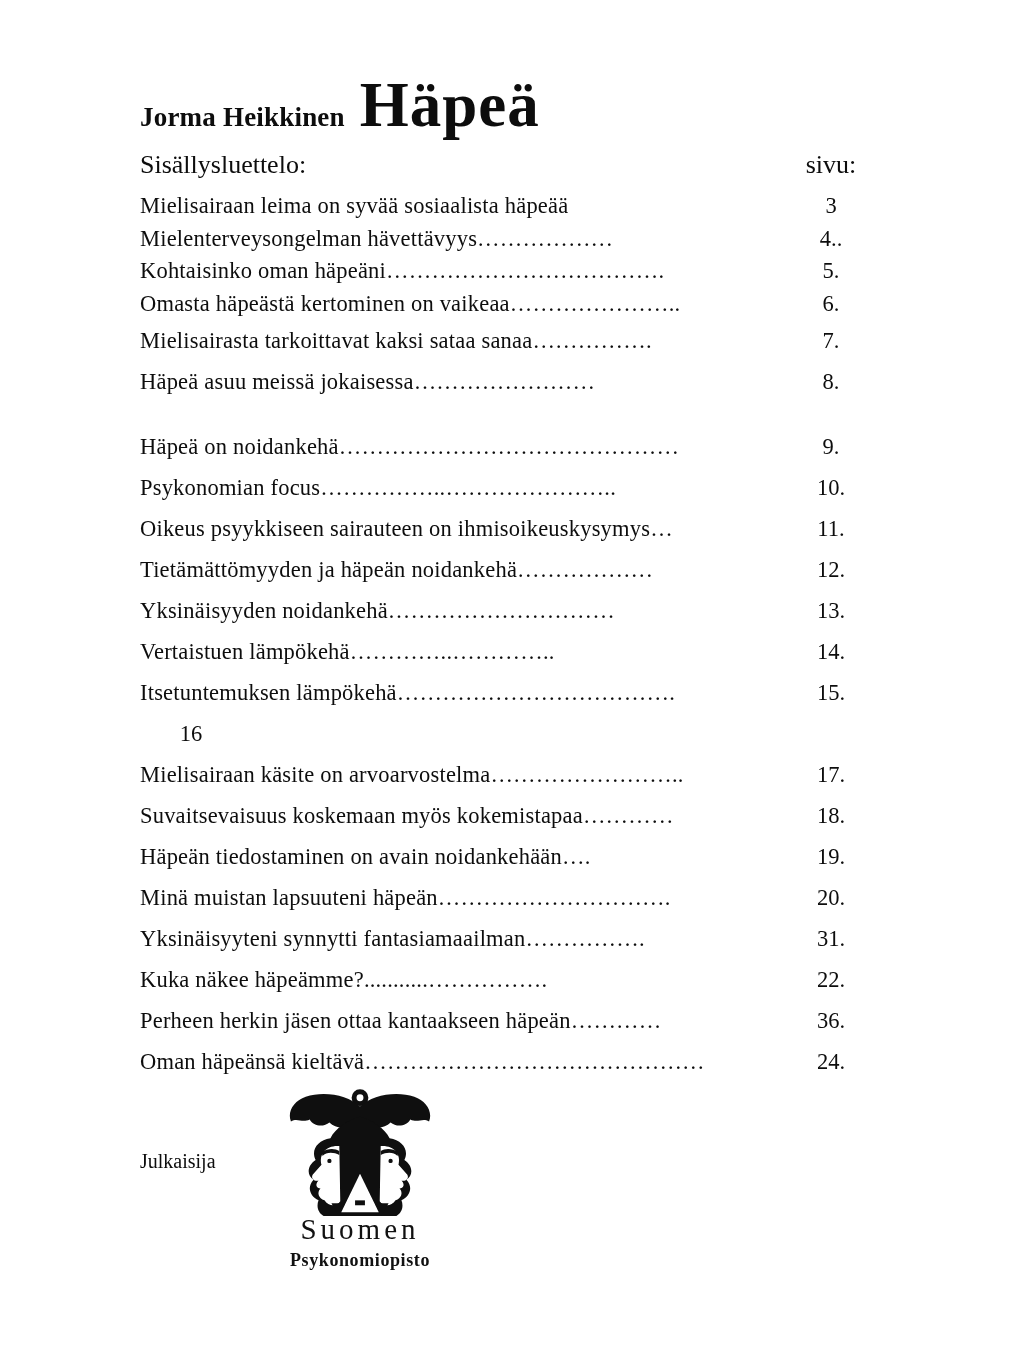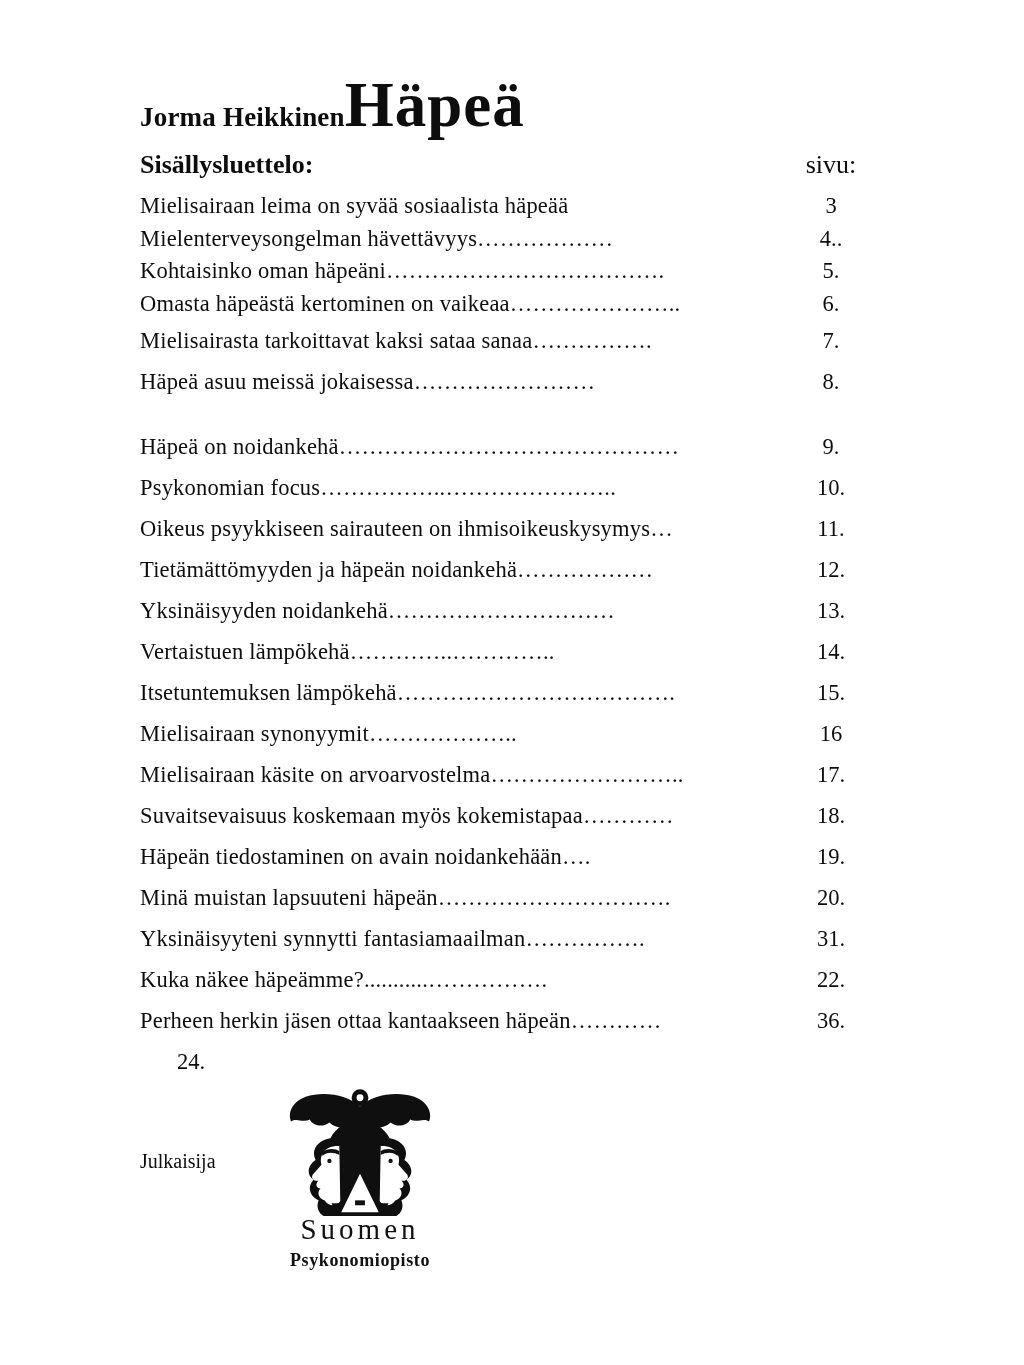--- a/index.html
+++ b/index.html
@@ -14,35 +14,36 @@
     font-family: "Liberation Serif", "DejaVu Serif", serif;
     overflow: hidden;
   }
   
   .title-line {
     position: absolute;
     left: 140px;
     top: 76px;
     display: flex;
     align-items: baseline;
+    gap: 15px;
     white-space: nowrap;
   }
   .author  { font-weight: bold; font-size: 27px; letter-spacing: 0.2px; }
   .book-title { font-weight: bold; font-size: 63px; letter-spacing: 1px; line-height: 0.95; }
 
   
   .toc-head {
     position: absolute;
     left: 140px;
     top: 150px;
     width: 742px;
     display: flex;
     align-items: baseline;
   }
-  .toc-heading   { flex: 1; font-size: 26px; font-weight: bold; }
+  .toc-heading   { flex: 1; font-size: 26px; }
   .page-col-head { width: 102px; text-align: center; font-size: 26px; }
 
   
   .toc-list {
     position: absolute;
     left: 140px;
     top: 190px;
     width: 742px;
   }
   .toc-row {
@@ -155,21 +156,20 @@
   </div>
       <div class="toc-row">
     <span class="toc-label">Vertaistuen lämpökehä…………..…………..</span>
     <span class="toc-page">14.</span>
   </div>
       <div class="toc-row">
     <span class="toc-label">Itsetuntemuksen lämpökehä……………………………….</span>
     <span class="toc-page">15.</span>
   </div>
       <div class="toc-row">
-    <span class="toc-label">Mielisairaan synonyymit………………..</span>
     <span class="toc-page">16</span>
   </div>
       <div class="toc-row">
     <span class="toc-label">Mielisairaan käsite on arvoarvostelma……………………..</span>
     <span class="toc-page">17.</span>
   </div>
       <div class="toc-row">
     <span class="toc-label">Suvaitsevaisuus koskemaan myös kokemistapaa…………</span>
     <span class="toc-page">18.</span>
   </div>
@@ -187,20 +187,21 @@
   </div>
       <div class="toc-row">
     <span class="toc-label">Kuka näkee häpeämme?...........…………….</span>
     <span class="toc-page">22.</span>
   </div>
       <div class="toc-row">
     <span class="toc-label">Perheen herkin jäsen ottaa kantaakseen häpeän…………</span>
     <span class="toc-page">36.</span>
   </div>
       <div class="toc-row">
+    <span class="toc-label">Oman häpeänsä kieltävä………………………………………</span>
     <span class="toc-page">24.</span>
   </div>
     </div>
 
   <span class="publisher">Julkaisija</span>
 
   <div class="logo">
     <svg width="148" height="128" viewBox="0 0 150 128" aria-hidden="true">
       <defs>
         <g id="half">

